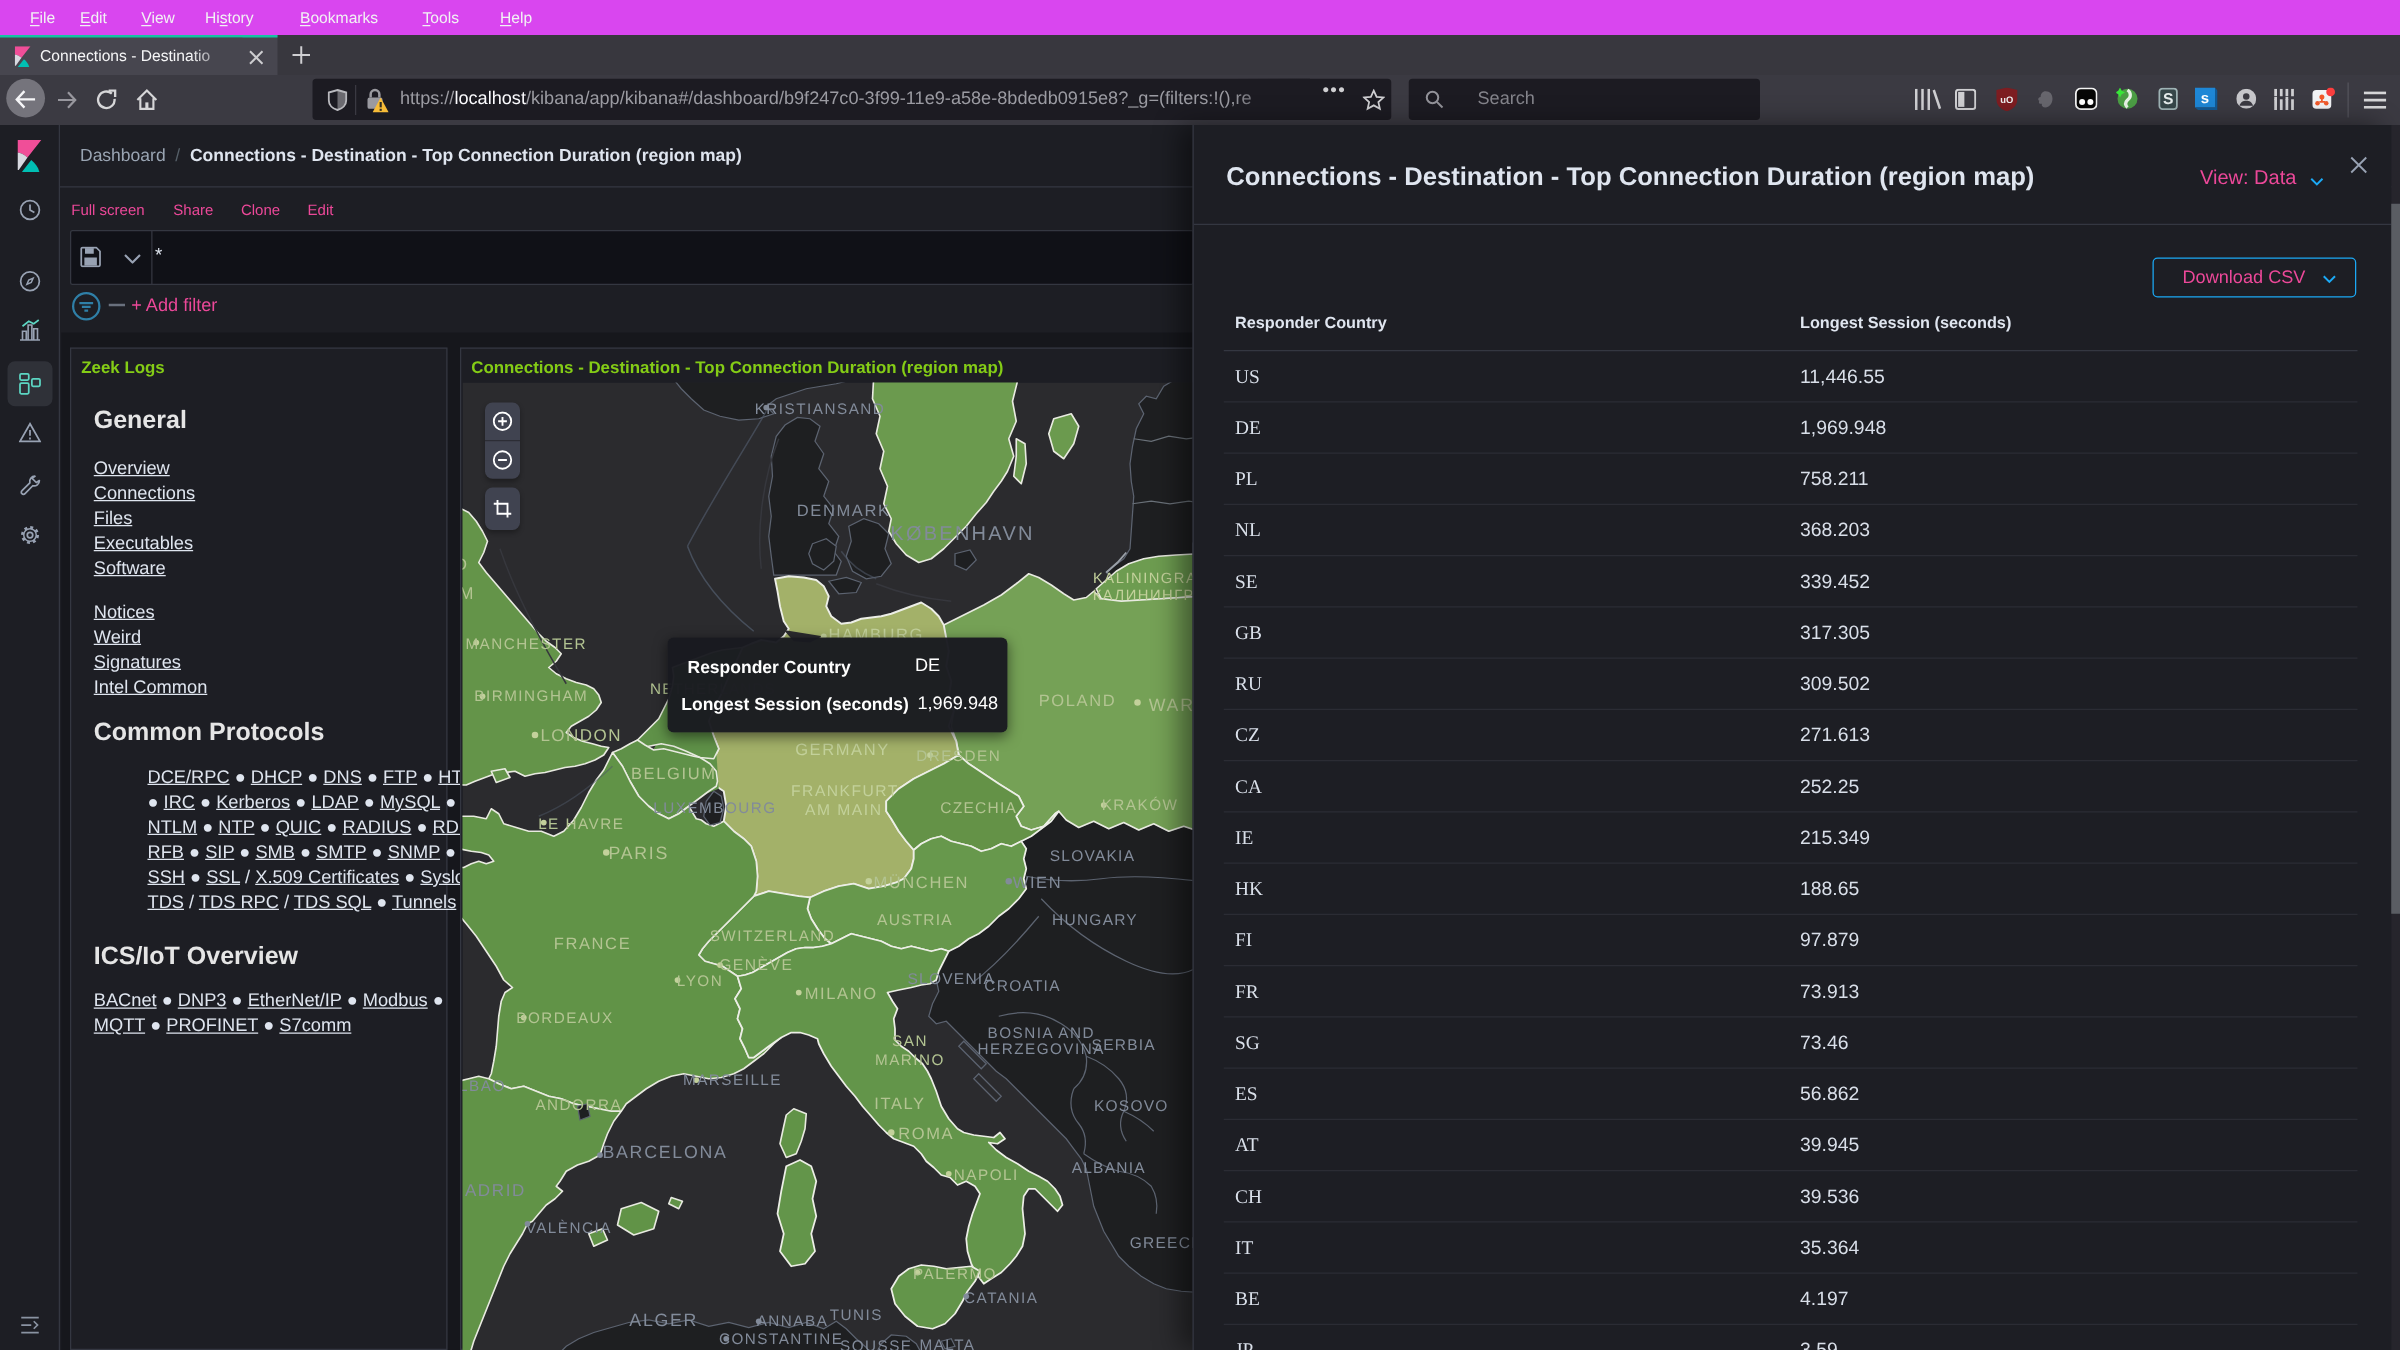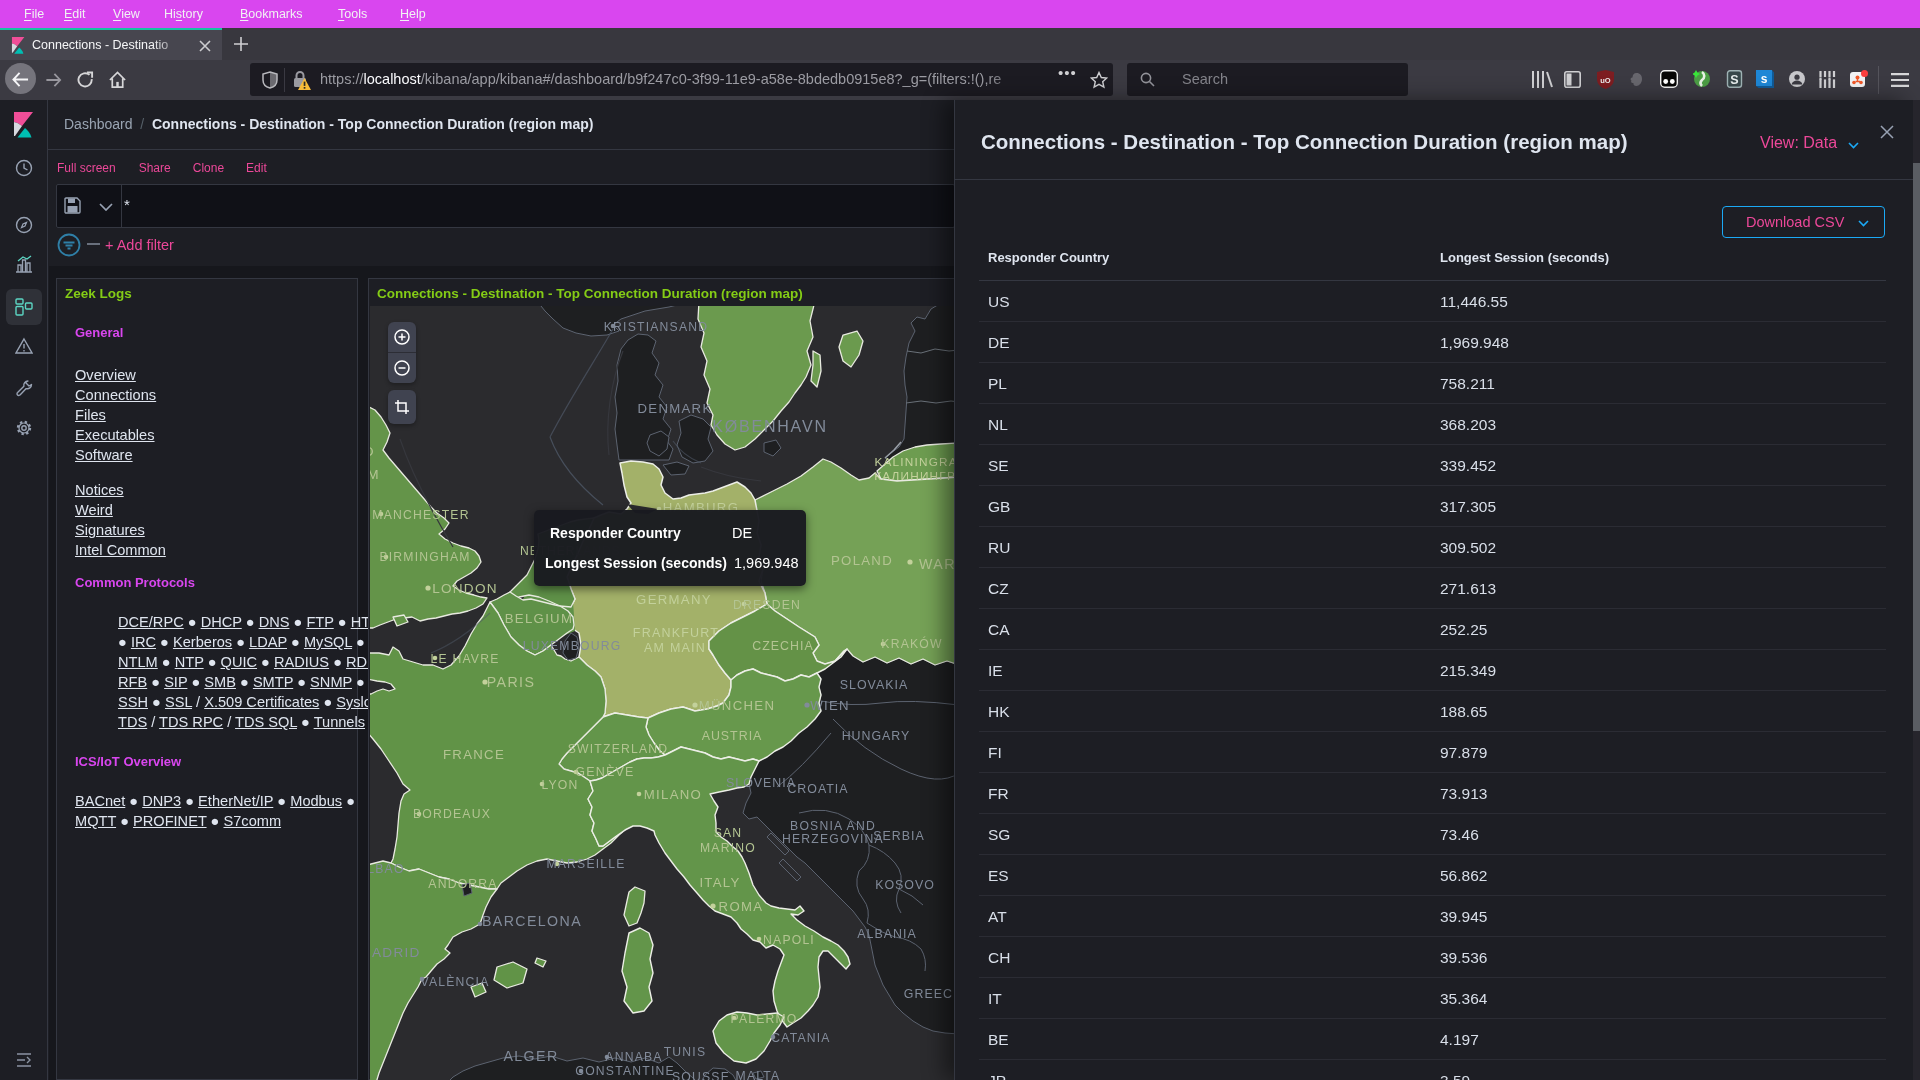--- a/index.html
+++ b/index.html
@@ -19,27 +19,27 @@
 #kibana { position:absolute; left:0; top:100px; width:1920px; height:980px; background:#1d1e24; }
 #sidebar { position:absolute; left:0; top:0; width:48px; height:980px; background:#1d1e24; border-right:1px solid #343741; }
 #kheader { position:absolute; left:48px; top:0; width:1872px; height:50px; background:#1d1e24; border-bottom:1px solid #343741; }
 #mainbg { position:absolute; left:49px; top:166px; width:905px; height:814px; background:#16171c; }
 .panel { position:absolute; background:#1d1e24; border:1px solid #343741; }
 .ptitle { position:absolute; left:8px; top:7px; font-size:13.5px; font-weight:bold; color:#84cc16; letter-spacing:0; }
 .blue { color:#ec4899; }
 .link { color:#dfe5ef; text-decoration:underline; }
 #zeek { left:56px; top:178px; width:302px; height:802px; }
 #zeek .content { position:absolute; left:18px; top:36px; width:270px; color:#dfe5ef; font-size:14.6px; }
-#zeek h2 { font-size:13px; font-weight:bold; color:#d946ef; }
+#zeek h2 { font-size:20px; font-weight:bold; color:#e5e5e5; }
 #mappanel { left:368px; top:178px; width:587px; height:802px; }
 
 #flyout { position:absolute; left:954px; top:100px; width:959px; height:980px; background:#1d1e24; border-left:1px solid #343741; box-shadow:-10px 0 20px rgba(0,0,0,0.45); }
 #flyhead { position:absolute; left:0; top:0; width:959px; height:80px; border-bottom:1px solid #343741; }
 .trow { position:absolute; left:24px; width:907px; height:41px; border-bottom:1px solid #2b2c34; color:#d9dfe9; font-size:15.5px; }
-.trow .c1 { position:absolute; left:9px; top:12px; }
+.trow .c1 { position:absolute; left:9px; top:12px;font-family:Liberation Serif, serif; }
 .trow .c2 { position:absolute; left:461px; top:12px; }
 #scrollbar { position:absolute; left:1913px; top:100px; width:7px; height:980px; background:#26252c; }
 #thumb { position:absolute; left:0px; top:63px; width:7px; height:568px; background:#5a5d63; }
 </style>
 </head>
 <body>
 
 <div id="menubar">
   <span style="left:24px"><u>F</u>ile</span>
   <span style="left:64px"><u>E</u>dit</span>

